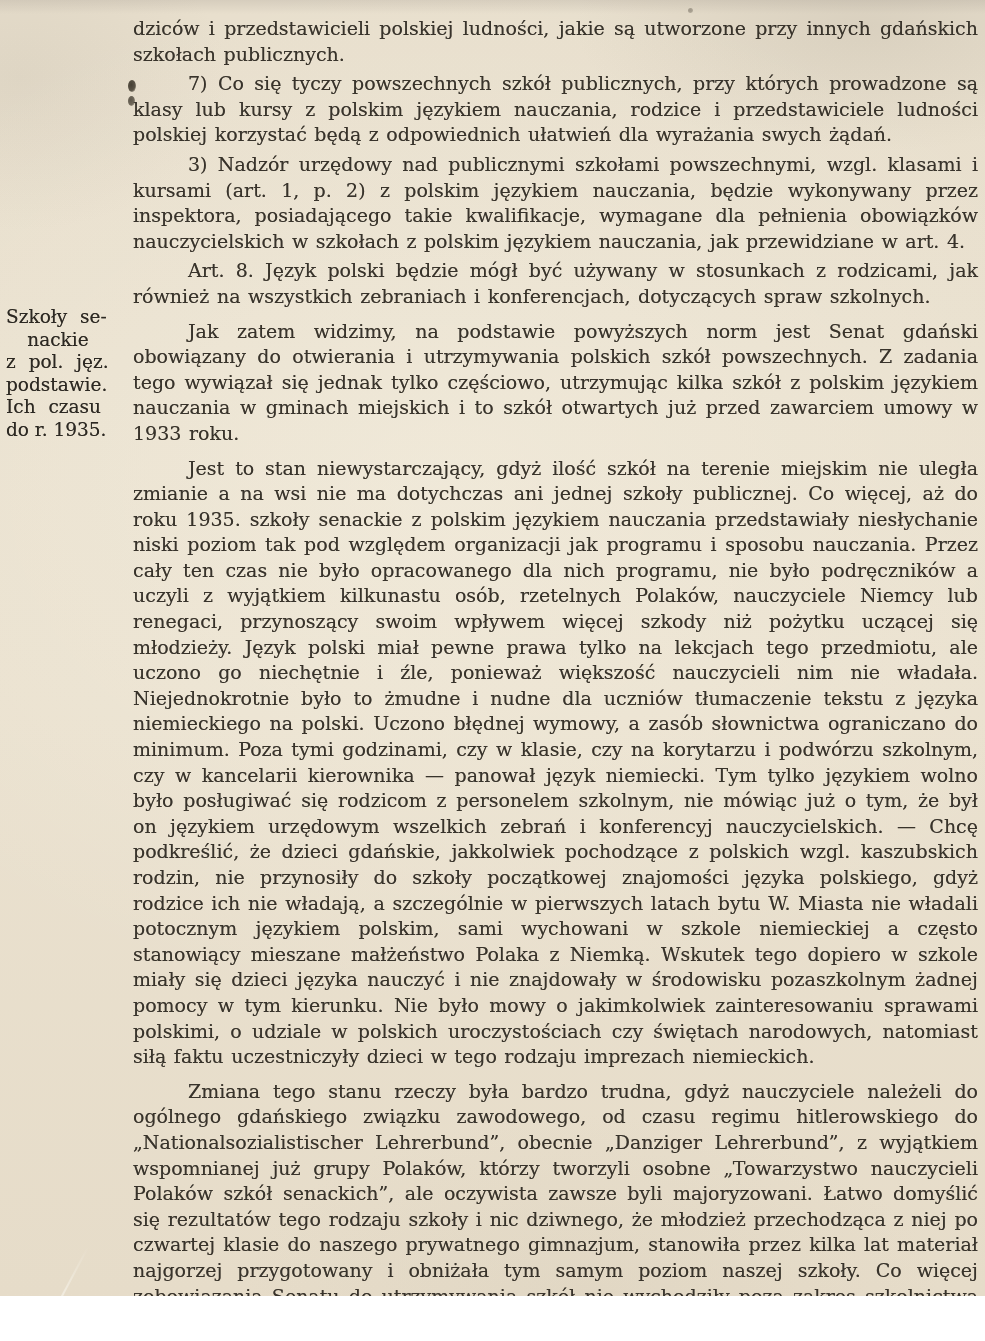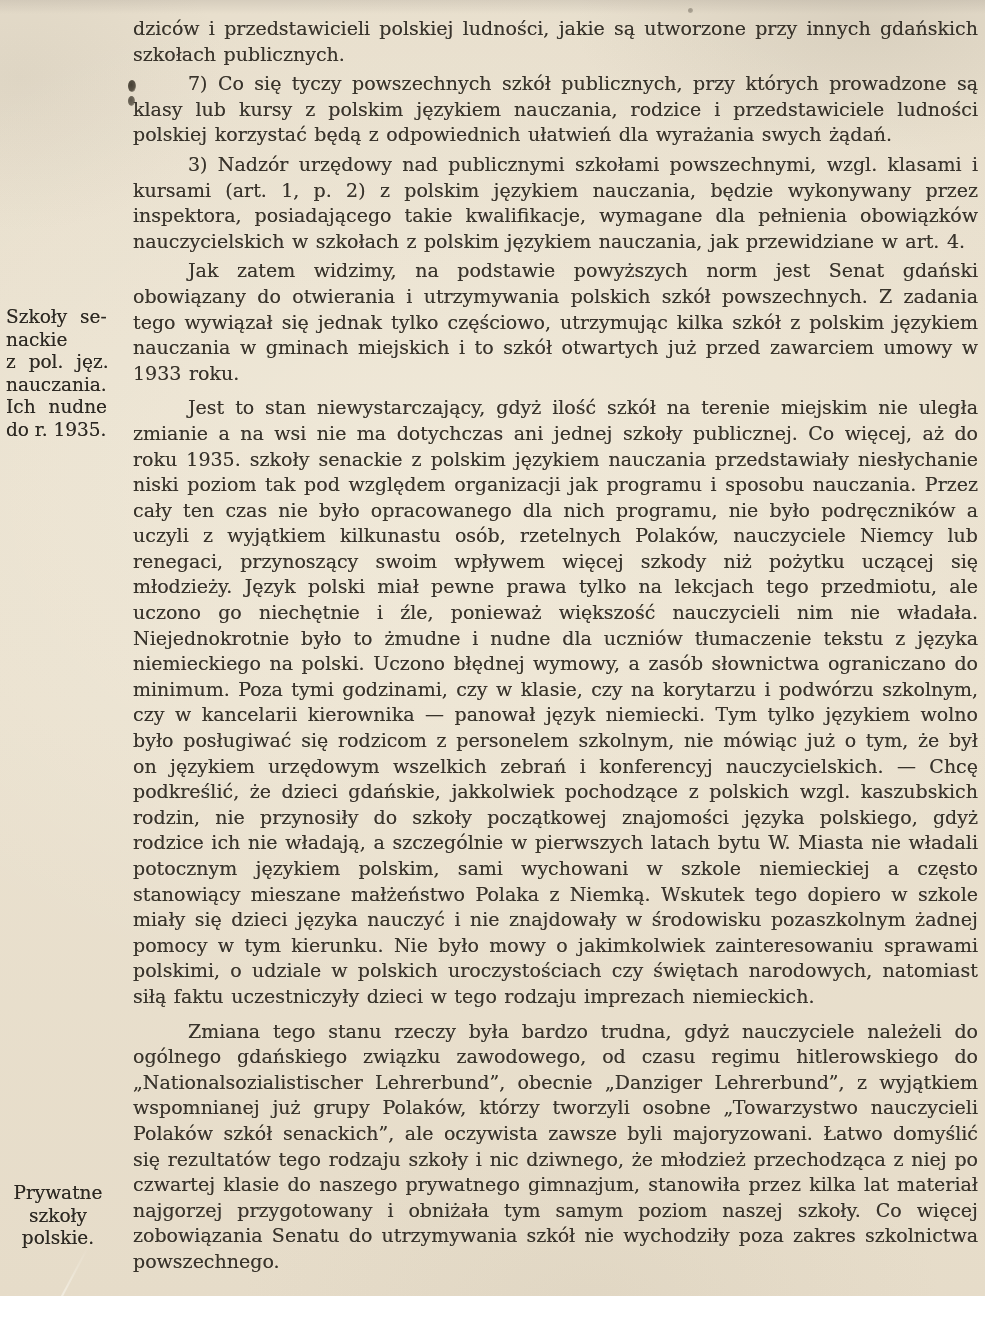--- a/index.html
+++ b/index.html
@@ -36,21 +36,21 @@
   .margin-note {
     position: absolute;
     left: 6px; width: 104px;
     color: #2c2822;
     font-weight: normal;
     font-size: 18.5px;
     line-height: 22.6px;
     text-shadow: 0 0 0.5px rgba(44,40,34,0.6);
   }
   .margin-note .mn-line { display: block; text-align: left; }
-  .margin-note .mn-line.center { text-align: left; }
+  .margin-note .mn-line.center { text-align: center; }
   .margin-note .mn-line.wide { word-spacing: 7px; }
   .note-1 { top: 306px; }
   .note-2 { top: 1182px; text-align: center; }
   .note-2 .mn-line { text-align: center; }
   .page-number {
     position: absolute;
     left: 145px; top: 1297px;
     color: #3b362e;
     font-size: 23px;
     letter-spacing: 1px;
@@ -75,40 +75,36 @@
 </style>
 </head>
 <body>
 
 <div class="page">
 
   <div class="body-text">
     <p class="cont">dziców i przedstawicieli polskiej ludności, jakie są utworzone przy innych gdańskich szkołach publicznych.</p>
     <p>7) Co się tyczy powszechnych szkół publicznych, przy których prowadzone są klasy lub kursy z polskim językiem nauczania, rodzice i przedstawiciele ludności polskiej korzystać będą z odpowiednich ułatwień dla wyrażania swych żądań.</p>
     <p>3) Nadzór urzędowy nad publicznymi szkołami powszechnymi, wzgl. klasami i kursami (art. 1, p. 2) z polskim językiem nauczania, będzie wykonywany przez inspektora, posiadającego takie kwalifikacje, wymagane dla pełnienia obowiązków nauczycielskich w szkołach z polskim językiem nauczania, jak przewidziane w art. 4.</p>
+    <p class="sp-lg">Art. 8. Język polski będzie mógł być używany w stosunkach z rodzicami, jak również na wszystkich zebraniach i konferencjach, dotyczących spraw szkolnych.</p>
     <p class="sp-lg">Jak zatem widzimy, na podstawie powyższych norm jest Senat gdański obowiązany do otwierania i utrzymywania polskich szkół powszechnych. Z zadania tego wywiązał się jednak tylko częściowo, utrzymując kilka szkół z polskim językiem nauczania w gminach miejskich i to szkół otwartych już przed zawarciem umowy w 1933 roku.</p>
     <p class="sp-lg">Jest to stan niewystarczający, gdyż ilość szkół na terenie miejskim nie uległa zmianie a na wsi nie ma dotychczas ani jednej szkoły publicznej. Co więcej, aż do roku 1935. szkoły senackie z polskim językiem nauczania przedstawiały niesłychanie niski poziom tak pod względem organizacji jak programu i sposobu nauczania. Przez cały ten czas nie było opracowanego dla nich programu, nie było podręczników a uczyli z wyjątkiem kilkunastu osób, rzetelnych Polaków, nauczyciele Niemcy lub renegaci, przynoszący swoim wpływem więcej szkody niż pożytku uczącej się młodzieży. Język polski miał pewne prawa tylko na lekcjach tego przedmiotu, ale uczono go niechętnie i źle, ponieważ większość nauczycieli nim nie władała. Niejednokrotnie było to żmudne i nudne dla uczniów tłumaczenie tekstu z języka niemieckiego na polski. Uczono błędnej wymowy, a zasób słownictwa ograniczano do minimum. Poza tymi godzinami, czy w klasie, czy na korytarzu i podwórzu szkolnym, czy w kancelarii kierownika — panował język niemiecki. Tym tylko językiem wolno było posługiwać się rodzicom z personelem szkolnym, nie mówiąc już o tym, że był on językiem urzędowym wszelkich zebrań i konferencyj nauczycielskich. — Chcę podkreślić, że dzieci gdańskie, jakkolwiek pochodzące z polskich wzgl. kaszubskich rodzin, nie przynosiły do szkoły początkowej znajomości języka polskiego, gdyż rodzice ich nie władają, a szczególnie w pierwszych latach bytu W. Miasta nie władali potocznym językiem polskim, sami wychowani w szkole niemieckiej a często stanowiący mieszane małżeństwo Polaka z Niemką. Wskutek tego dopiero w szkole miały się dzieci języka nauczyć i nie znajdowały w środowisku pozaszkolnym żadnej pomocy w tym kierunku. Nie było mowy o jakimkolwiek zainteresowaniu sprawami polskimi, o udziale w polskich uroczystościach czy świętach narodowych, natomiast siłą faktu uczestniczyły dzieci w tego rodzaju imprezach niemieckich.</p>
     <p class="sp-lg">Zmiana tego stanu rzeczy była bardzo trudna, gdyż nauczyciele należeli do ogólnego gdańskiego związku zawodowego, od czasu regimu hitlerowskiego do „Nationalsozialistischer Lehrerbund”, obecnie „Danziger Lehrerbund”, z wyjątkiem wspomnianej już grupy Polaków, którzy tworzyli osobne „Towarzystwo nauczycieli Polaków szkół senackich”, ale oczywista zawsze byli majoryzowani. Łatwo domyślić się rezultatów tego rodzaju szkoły i nic dziwnego, że młodzież przechodząca z niej po czwartej klasie do naszego prywatnego gimnazjum, stanowiła przez kilka lat materiał najgorzej przygotowany i obniżała tym samym poziom naszej szkoły. Co więcej zobowiązania Senatu do utrzymywania szkół nie wychodziły poza zakres szkolnictwa powszechnego.</p>
 
   </div>
 
   <div class="margin-note note-1">
     <span class="mn-line wide">Szkoły se-</span>
     <span class="mn-line center">nackie</span>
     <span class="mn-line wide">z pol. jęz.</span>
-    <span class="mn-line">nauczania.</span>
-    <span class="mn-line wide">Ich nudne</span>
+    <span class="mn-line">podstawie.</span>
+    <span class="mn-line wide">Ich czasu</span>
     <span class="mn-line">do r. 1935.</span>
   </div>
 
-  <div class="margin-note note-2">
-    <span class="mn-line">Prywatne</span>
-    <span class="mn-line">szkoły</span>
-    <span class="mn-line">polskie.</span>
-  </div>
 
   <div class="page-number">22</div>
 
   <div class="speck speck-1"></div>
   <div class="speck speck-2"></div>
   <div class="speck speck-3"></div>
   <div class="crease"></div>
 
 </div>
 

